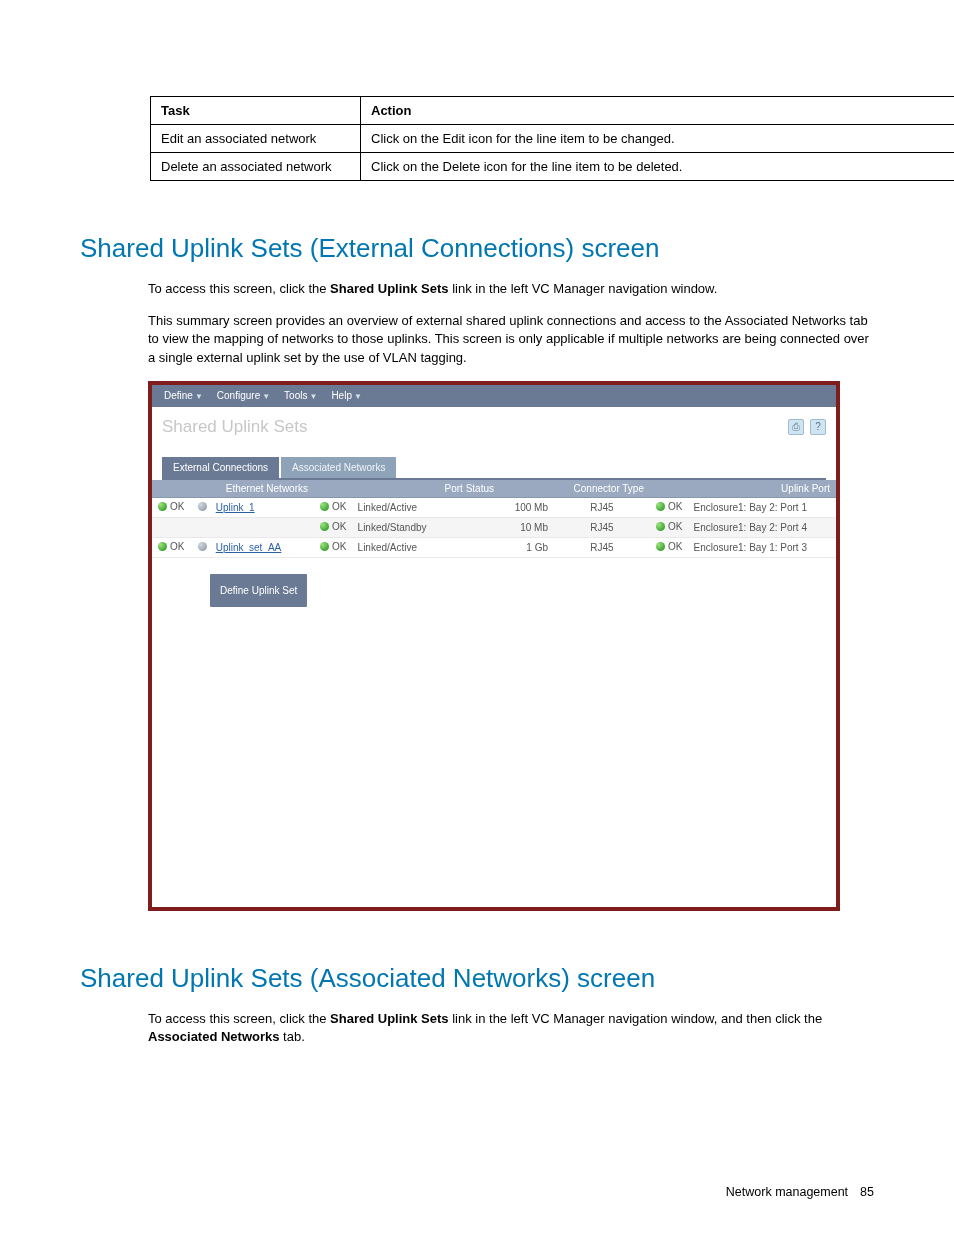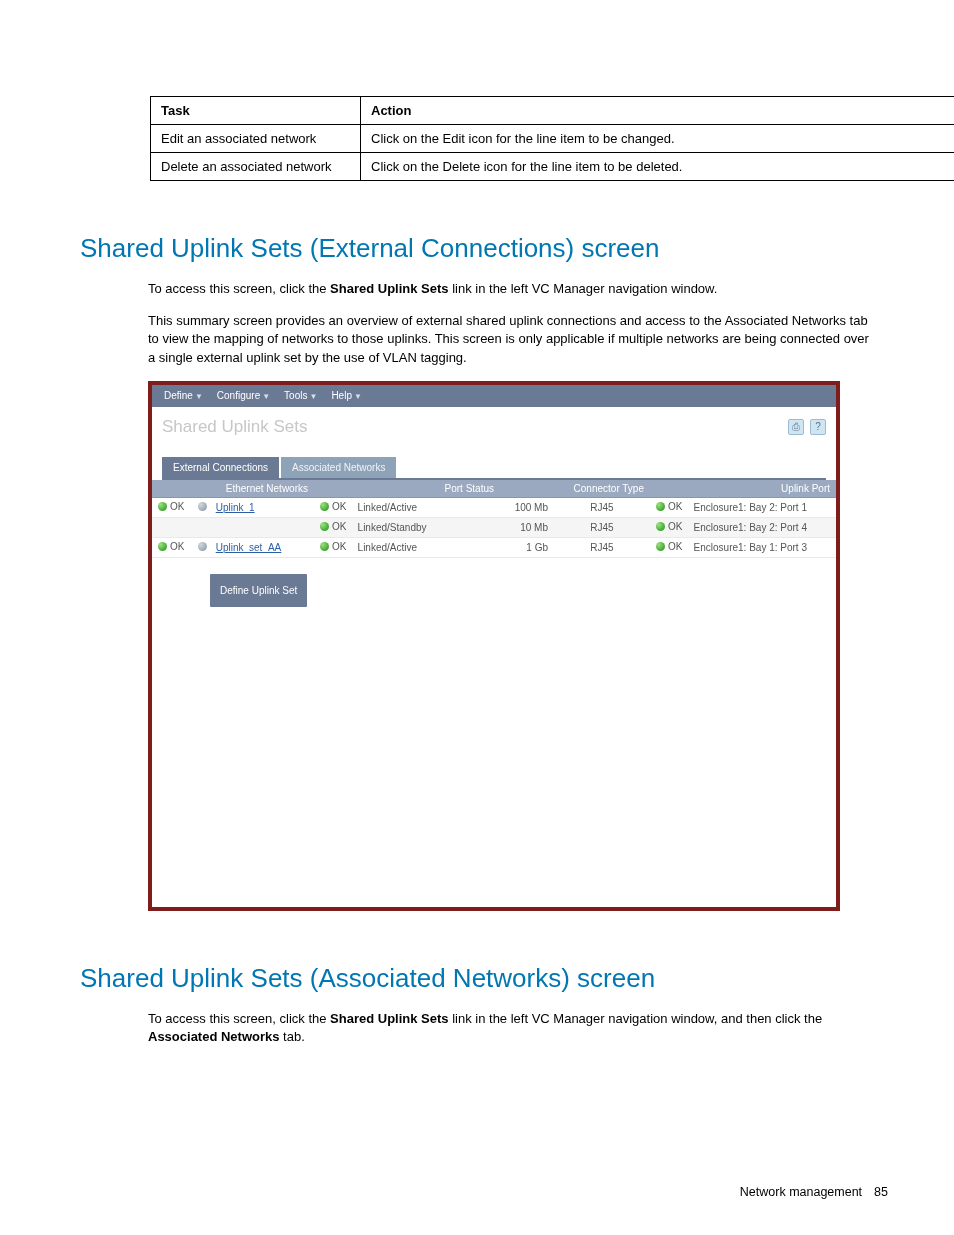--- a/index.html
+++ b/index.html
@@ -39,21 +39,21 @@
   .grid a.lnk { color: #2b5fa5; text-decoration: underline; }
 
   .ok { display: inline-flex; align-items: center; gap: 3px; }
   .ok .dot { width: 9px; height: 9px; border-radius: 50%; background: radial-gradient(circle at 30% 30%, #9be27a, #1a8d1a); display: inline-block; }
   .net-dot { width: 9px; height: 9px; border-radius: 50%; background: radial-gradient(circle at 30% 30%, #cfd8df, #8893a0); display: inline-block; }
 
   .definebtn { display: inline-block; background: #6b7a94; color: #fff; font-size: 10px; padding: 11px 10px; margin: 16px 0 0 58px; border-radius: 1px; }
 
   .shot-pad { height: 300px; }
 
-  .footer { position: absolute; bottom: 36px; right: 66px; font-size: 12.5px; color: #000; display: flex; gap: 12px; }
+  .footer { position: absolute; bottom: 36px; right: 80px; font-size: 12.5px; color: #000; display: flex; gap: 12px; }
 
   .c-eth   { width: 162px; }
   .c-port  { width: 186px; }
   .c-speed { width:  54px; text-align:right;margin-top:12px; }
   .c-conn  { width:  96px; text-align:center; }
   .c-up    { }
 </style>
 </head>
 <body>
 

